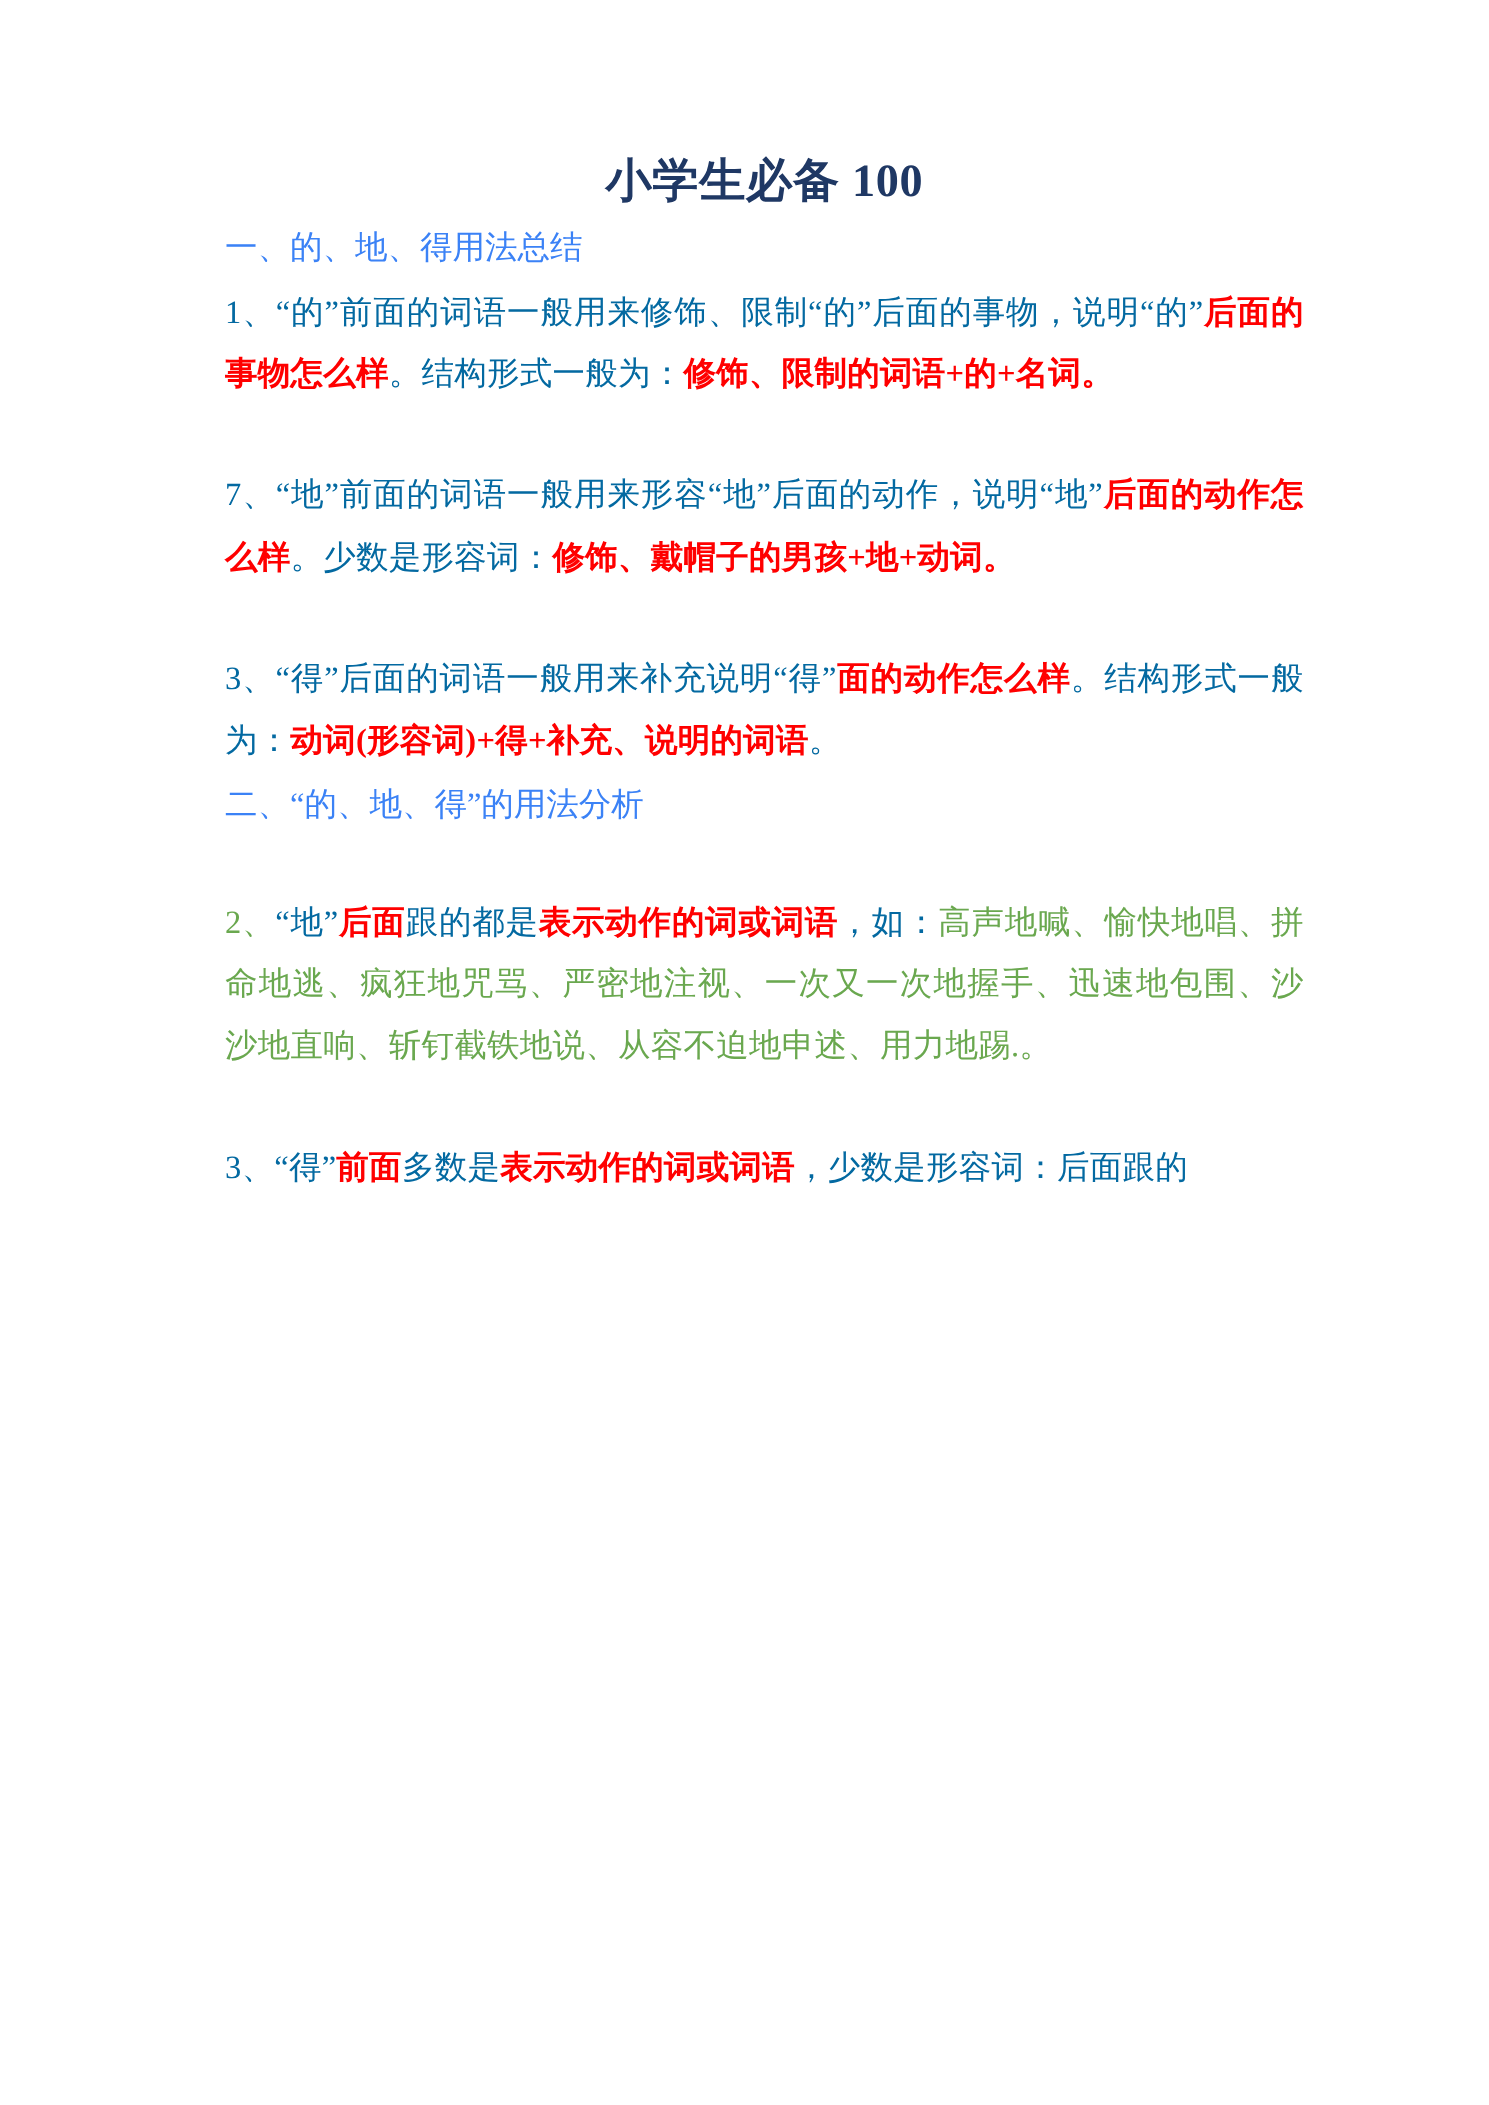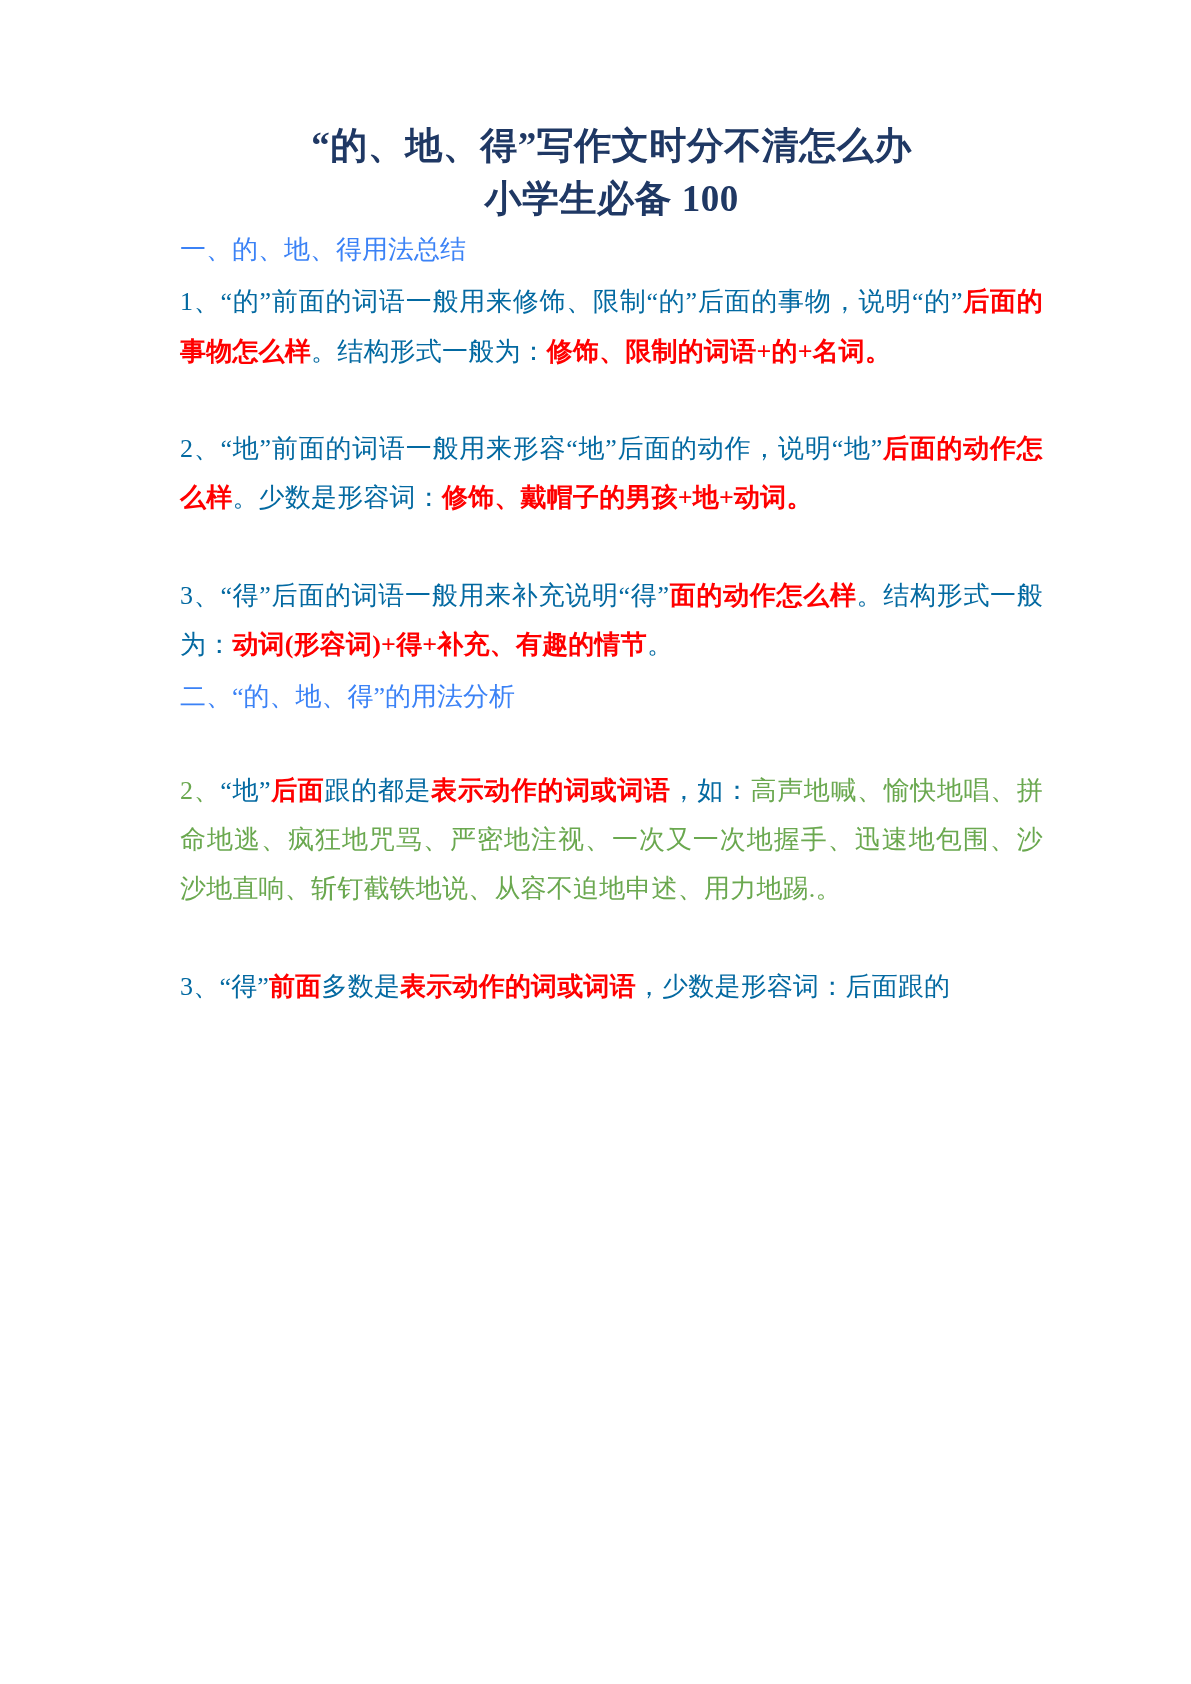--- a/index.html
+++ b/index.html
@@ -53,36 +53,35 @@
     line-height: 1.62;
   }
   .tall { line-height: 1.9; }
 </style>
 </head>
 <body>
 
 <div class="page">
 
   <h1 class="doc-title">
-    <span>“的、地、得”写作文时分不清怎么办</span>
     <span class="line2">小学生必备 100</span>
   </h1>
 
   <p class="heading">一、的、地、得用法总结</p>
 
   <p class="para tall">
     <span class="blue">1、“的”前面的词语一般用来修饰、限制“的”后面的事物，说明“的”</span><span class="red">后面的事物怎么样</span><span class="blue">。结构形式一般为：</span><span class="red">修饰、限制的词语+的+名词。</span>
   </p>
 
   <p class="para tall spaced">
-    <span class="blue">2、“地”前面的词语一般用来形容“地”后面的动作，说明“地”</span><span class="red">后</span><span class="red">面的动作怎么样</span><span class="blue">。少数是形容词：</span><span class="red">修饰、戴帽子的男孩+地+动词。</span>
+    <span class="blue">7、“地”前面的词语一般用来形容“地”后面的动作，说明“地”</span><span class="red">后</span><span class="red">面的动作怎么样</span><span class="blue">。少数是形容词：</span><span class="red">修饰、戴帽子的男孩+地+动词。</span>
   </p>
 
   <p class="para tall spaced">
-    <span class="blue">3、“得”后面的词语一般用来补充说明“得”</span><span class="red">面的动作怎么样</span><span class="blue">。结</span><span class="blue">构形式一般为：</span><span class="red">动词(形容词)+得+补充、有趣的情节</span><span class="blue">。</span>
+    <span class="blue">3、“得”后面的词语一般用来补充说明“得”</span><span class="red">面的动作怎么样</span><span class="blue">。结</span><span class="blue">构形式一般为：</span><span class="red">动词(形容词)+得+补充、说明的词语</span><span class="blue">。</span>
   </p>
 
   <p class="heading spaced-lg">二、“的、地、得”的用法分析</p>
 
 
   <p class="para tall spaced">
     <span class="green">2、</span><span class="blue">“地”</span><span class="red">后面</span><span class="blue">跟的都是</span><span class="red">表示动作的词或词语</span><span class="blue">，如：</span><span class="green">高声地喊、愉快地唱、拼命地逃、疯狂地咒骂、严密地注视、一次又一次地握手、迅速地包围、沙沙地直响、斩钉截铁地说、从容不迫地申述、用力地踢.。</span>
   </p>
 
   <p class="para tall spaced">

